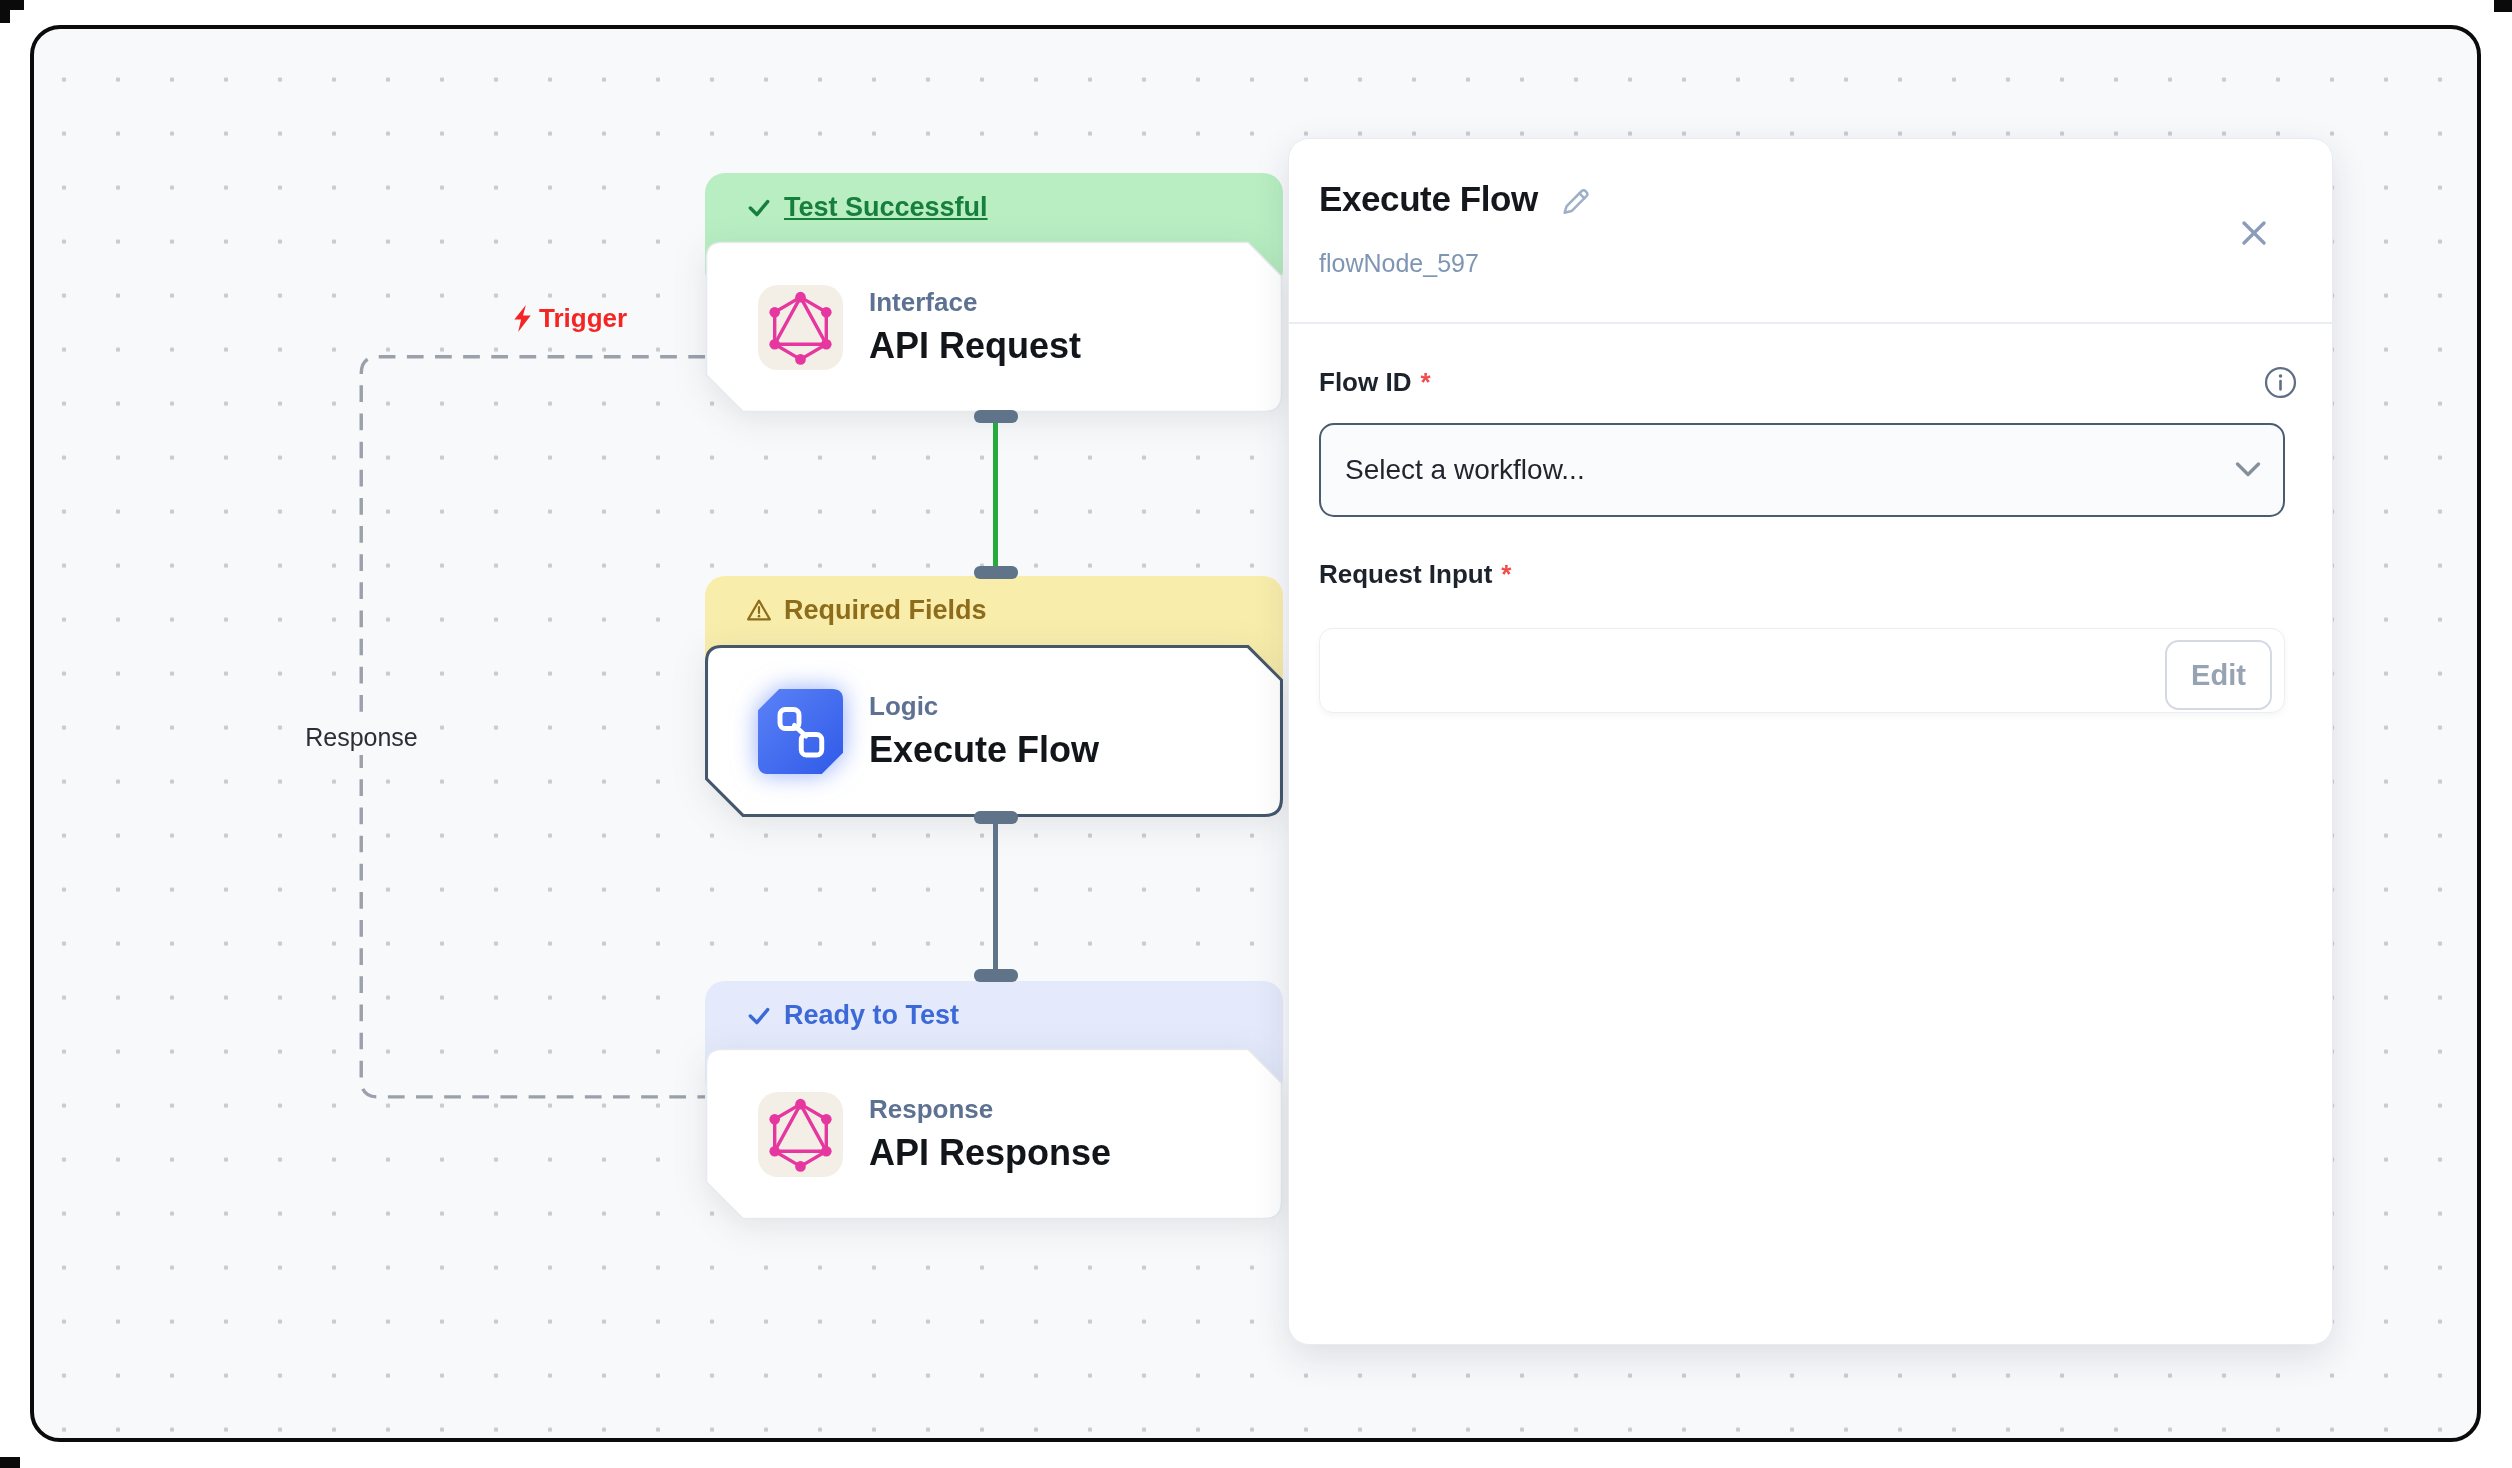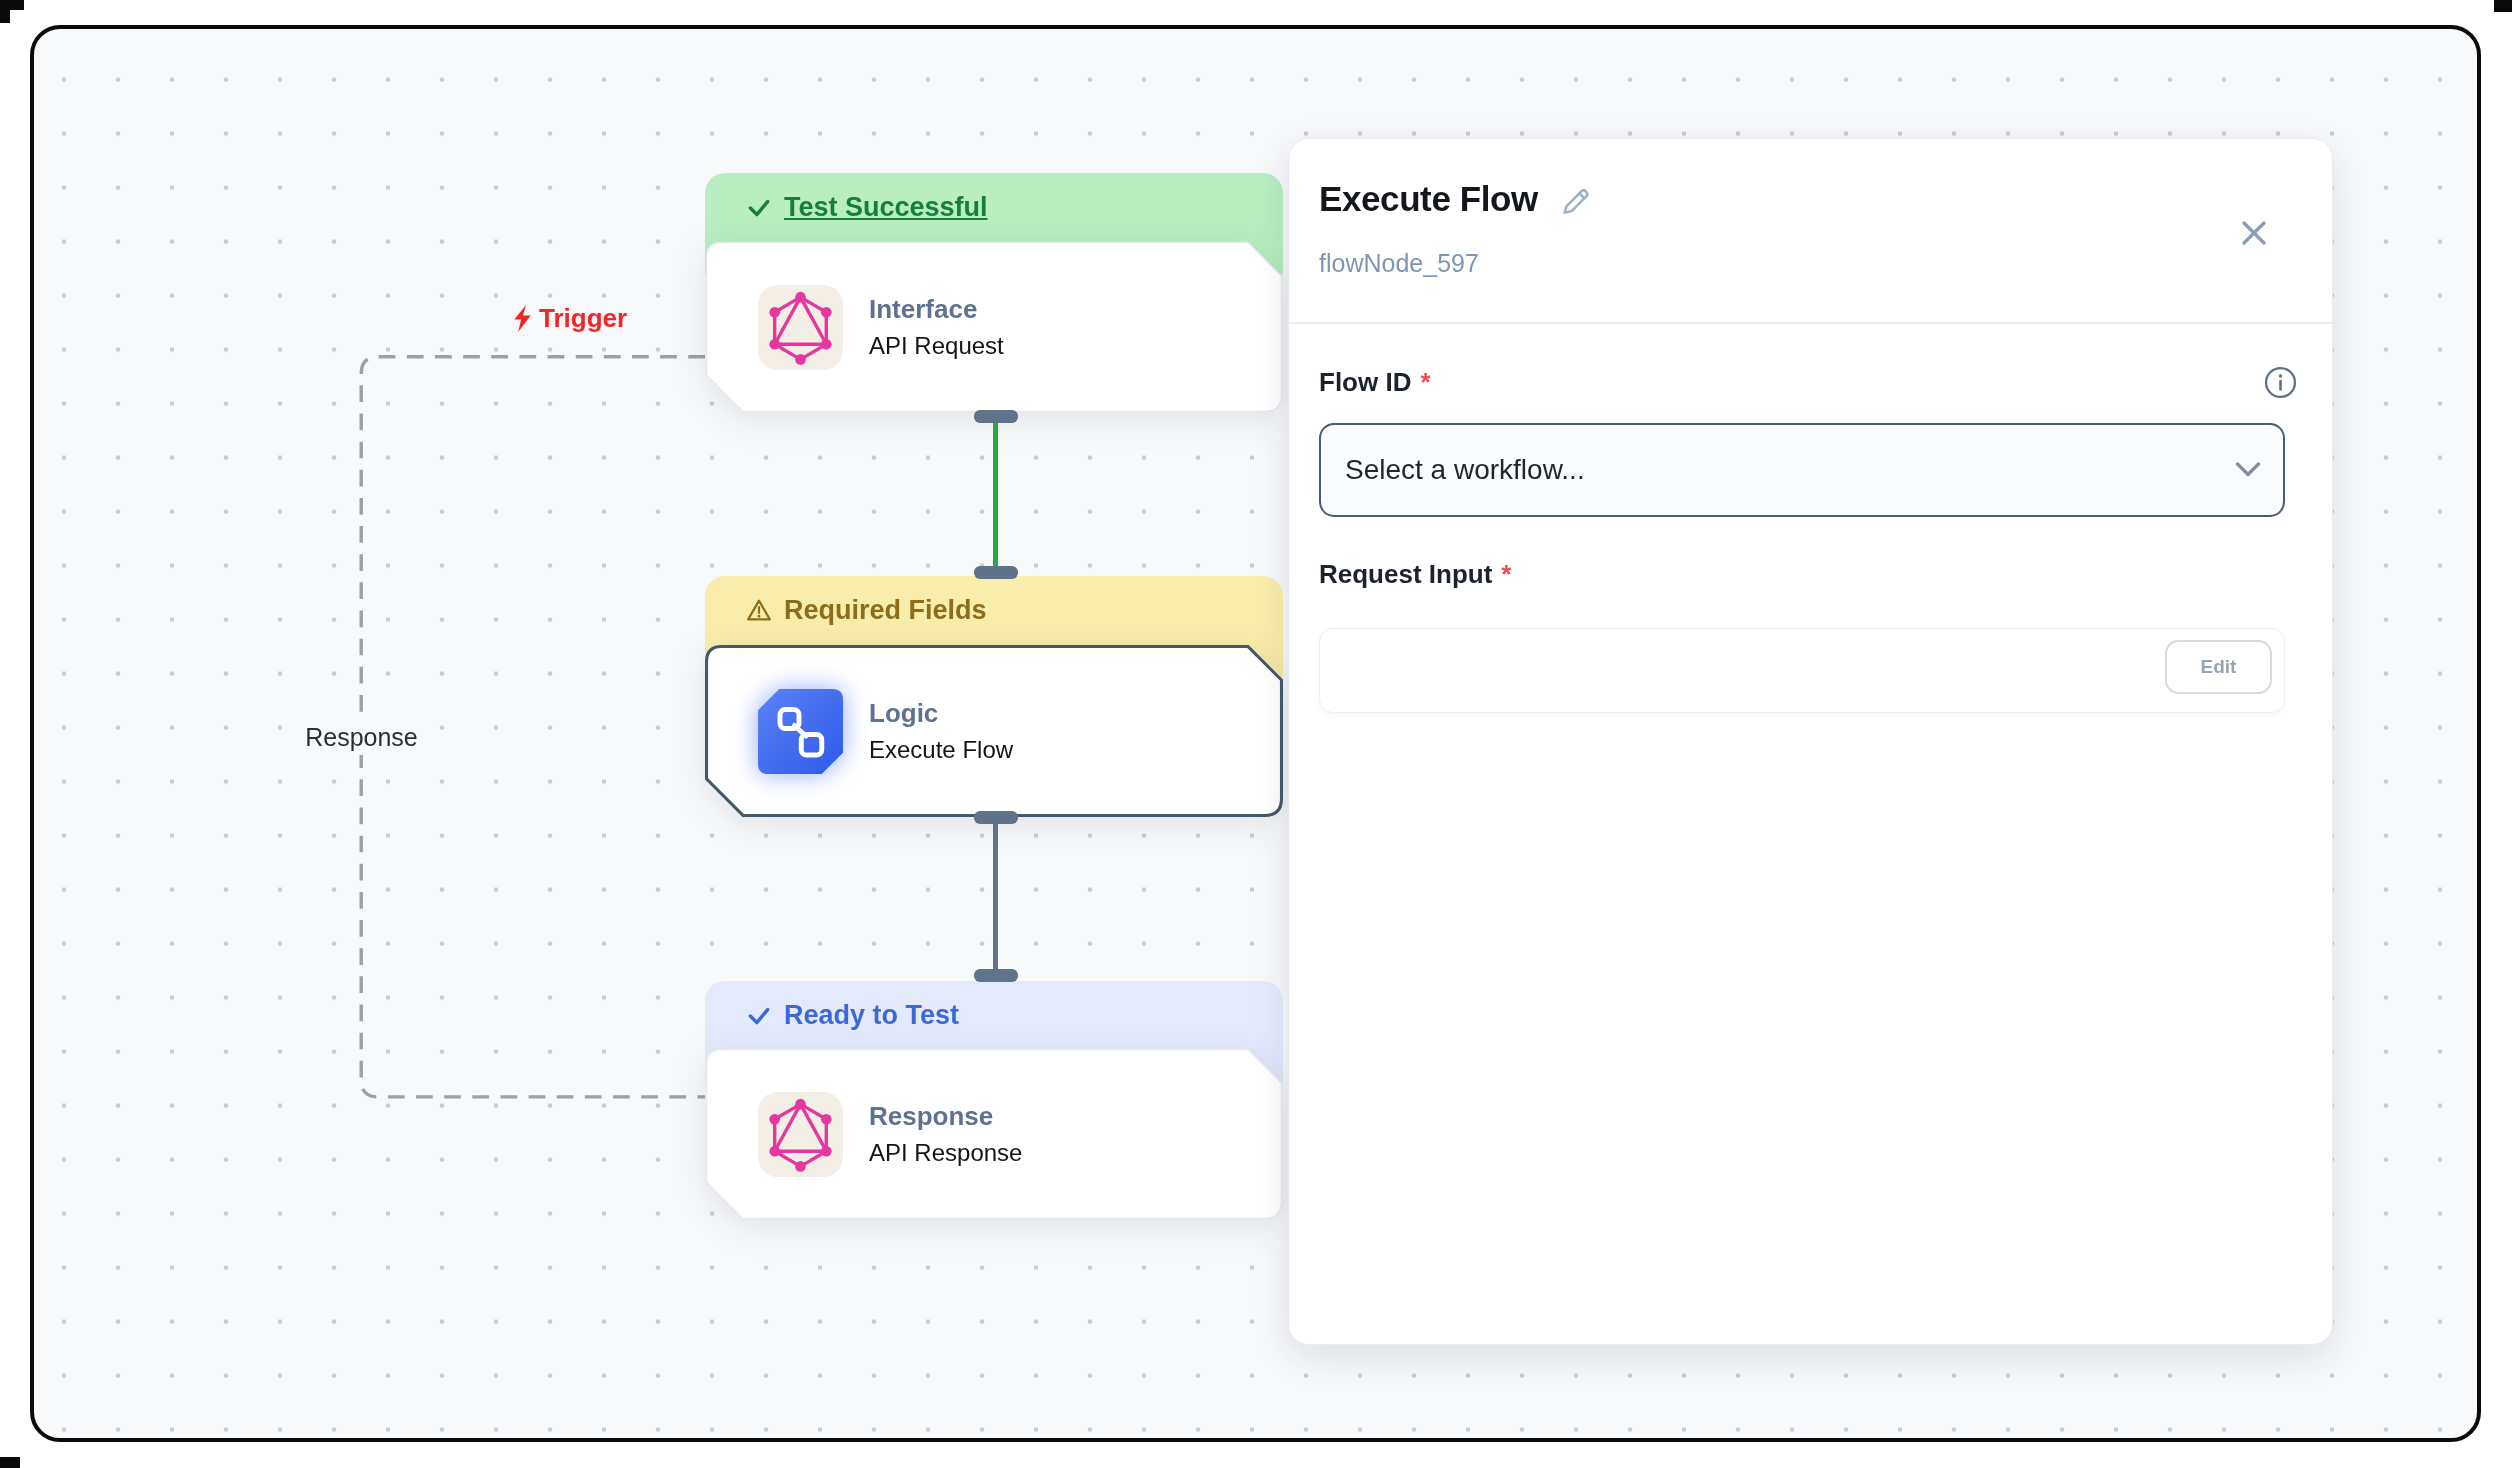--- a/index.html
+++ b/index.html
@@ -37,21 +37,21 @@
   .nh-warning{top:547px;background:#f9edab;color:#8d6c1b;}
   .nh-info{top:952px;background:#e4eafb;color:#3b69d8;}
 
   .node-body{position:absolute;left:671px;width:578px;height:172px;z-index:2;}
   .nb-1{top:212px;} .nb-2{top:616px;} .nb-3{top:1019px;}
   .node-body svg.shape{position:absolute;left:0;top:0;filter:drop-shadow(0 7.6px 16.7px rgba(15,25,40,.10));}
   .node-content{position:absolute;left:0;top:0;width:100%;height:100%;display:flex;align-items:center;
                 padding-left:53px;box-sizing:border-box;gap:26px;z-index:3;}
   .node-texts{display:flex;flex-direction:column;gap:7.6px;}
   .node-type{font-size:26px;color:#5d7292;font-weight:bold;}
-  .node-title{font-size:24px;font-weight:400;color:#121519;}
+  .node-title{font-size:36px;font-weight:700;color:#121519;}
   .icon-glow{filter:drop-shadow(0 0 12px rgba(77,119,245,.60));}
 
   .stub{position:absolute;left:940px;width:44px;height:13px;border-radius:6px;background:#5f7488;z-index:4;}
   .stub.s1a{top:381px;} .stub.s1b{top:537px;} .stub.s2a{top:782px;} .stub.s2b{top:940px;}
   .edge{position:absolute;left:959px;width:4.6px;z-index:3;}
   .edge.green{top:387px;height:157px;background:#27aa3d;}
   .edge.slate{top:788px;height:159px;background:#5f7488;}
 
   
   .panel{position:absolute;left:1254px;top:109px;width:1045px;height:1207px;background:#ffffff;
@@ -74,23 +74,23 @@
             align-items:center;justify-content:center;cursor:pointer;}
 
   .select{position:absolute;left:30px;top:284px;width:966px;height:94px;box-sizing:border-box;
           border:2.3px solid #4a5c70;border-radius:15px;background:#fafbfd;display:flex;align-items:center;
           padding:0 20px 0 24px;cursor:pointer;}
   .select-value{font-size:28px;color:#22262c;flex:1;}
 
   .editor-field{position:absolute;left:30px;top:489px;width:966px;height:85px;box-sizing:border-box;
                 border:1.5px solid #eceef2;border-radius:13.7px;background:#ffffff;
                 box-shadow:0 2.3px 6px rgba(20,30,50,.04);}
-  .edit-btn{position:absolute;right:12px;top:11.4px;width:107px;height:54px;box-sizing:border-box;
+  .edit-btn{position:absolute;right:12px;top:11.4px;width:107px;height:70px;box-sizing:border-box;
             border:2.3px solid #d5dae2;border-radius:13.7px;background:#ffffff;display:flex;
-            align-items:center;justify-content:center;font-size:19px;font-weight:600;color:#97a3b2;
+            align-items:center;justify-content:center;font-size:29px;font-weight:600;color:#97a3b2;
             cursor:pointer;text-align:center;}
 </style>
 </head>
 <body>
 
 <div class="page">
 
   <div class="mark tl-h"></div>
   <div class="mark tl-v"></div>
   <div class="mark tr-h"></div>

